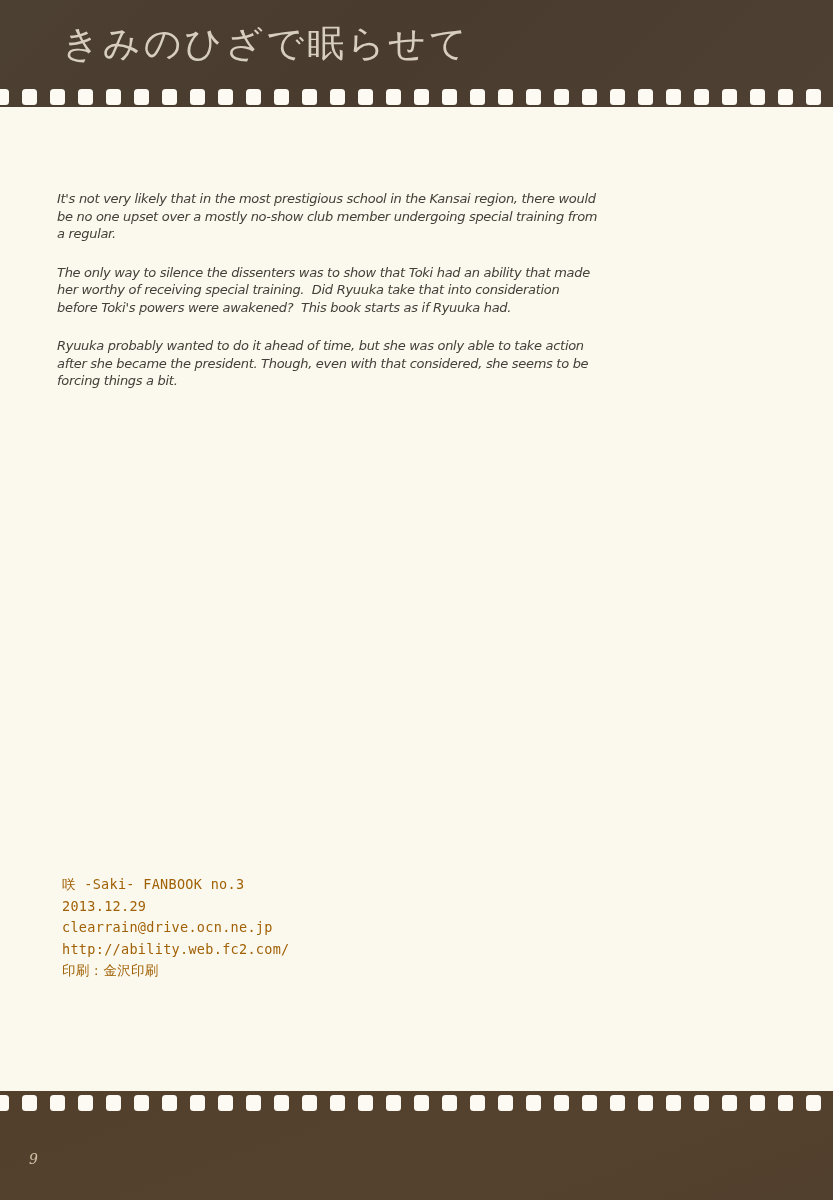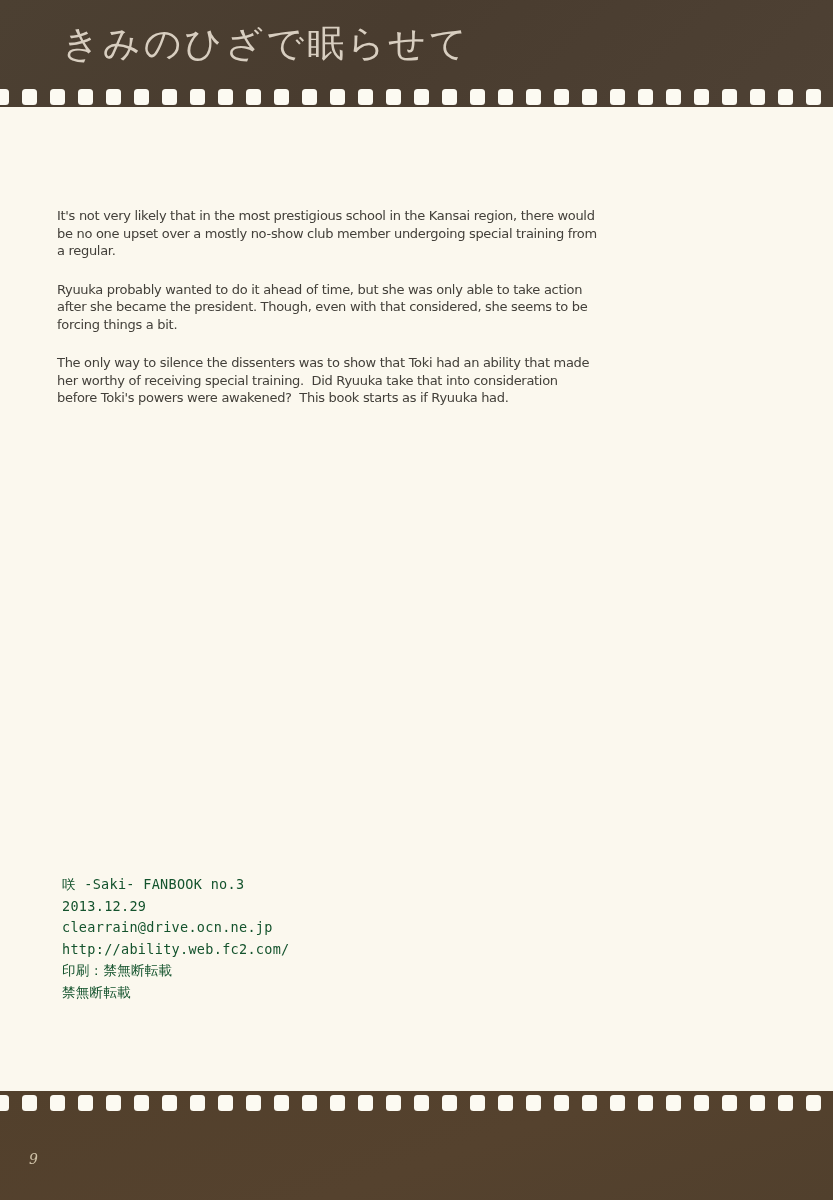--- a/index.html
+++ b/index.html
@@ -53,30 +53,31 @@
   .afterword {
     position: absolute;
     left: 57px; top: 190px;
     width: 680px;
     color: #43403a;
     font-size: 13px;
     line-height: 17.5px;
     letter-spacing: -0.3px;
   }
   .afterword p {
-    margin: 17px 0 21px 0;
+    margin: 0 0 21px 0;
     white-space: pre-wrap;
+    font-style: italic;
   }
   .afterword p.extra-gap { margin-top: 38px; }
 
   
   .credits {
     position: absolute;
     left: 62px; top: 874px;
-    color: #14532d;
+    color: #a16207;
     font-family: "DejaVu Sans Mono", "DejaVu Sans", monospace;
     font-size: 13.5px;
     line-height: 21.5px;
     letter-spacing: 0.3px;
   }
 
   
   .banner-bottom {
     position: absolute;
     left: 0; top: 1091px;
@@ -130,35 +131,34 @@
         <span></span>
         <span></span>
         <span></span>
       </div>
   </div>
 
   <div class="afterword">
     <p>It's not very likely that in the most prestigious school in the Kansai region, there would
 be no one upset over a mostly no-show club member undergoing special training from
 a regular.</p>
+    <p>The only way to silence the dissenters was to show that Toki had an ability that made
+her worthy of receiving special training.  Did Ryuuka take that into consideration
+before Toki's powers were awakened?  This book starts as if Ryuuka had.</p>
     <p>Ryuuka probably wanted to do it ahead of time, but she was only able to take action
 after she became the president. Though, even with that considered, she seems to be
 forcing things a bit.</p>
-    <p>The only way to silence the dissenters was to show that Toki had an ability that made
-her worthy of receiving special training.  Did Ryuuka take that into consideration
-before Toki's powers were awakened?  This book starts as if Ryuuka had.</p>
   </div>
 
   <div class="credits">
     <div>咲 -Saki- FANBOOK no.3</div>
     <div>2013.12.29</div>
     <div>clearrain@drive.ocn.ne.jp</div>
     <div>http://ability.web.fc2.com/</div>
-    <div>印刷：禁無断転載</div>
-    <div>禁無断転載</div>
+    <div>印刷：金沢印刷</div>
   </div>
 
   <div class="banner-bottom">
     <div class="film-strip bottom">
         <span></span>
         <span></span>
         <span></span>
         <span></span>
         <span></span>
         <span></span>

